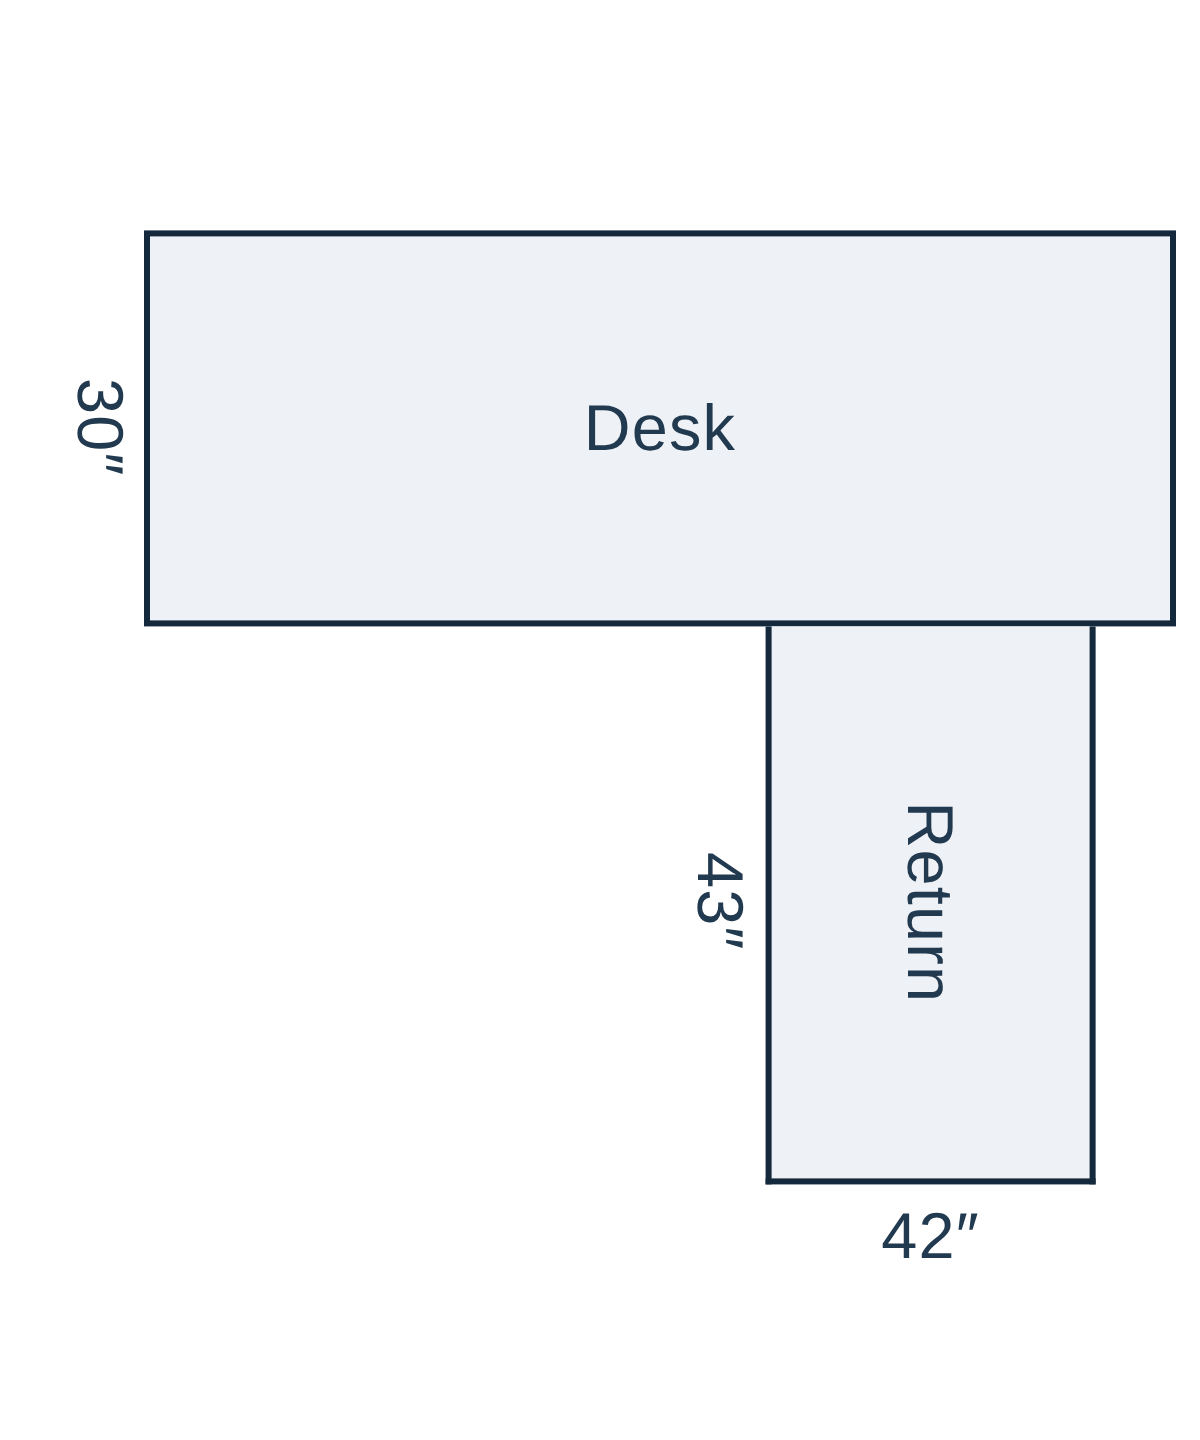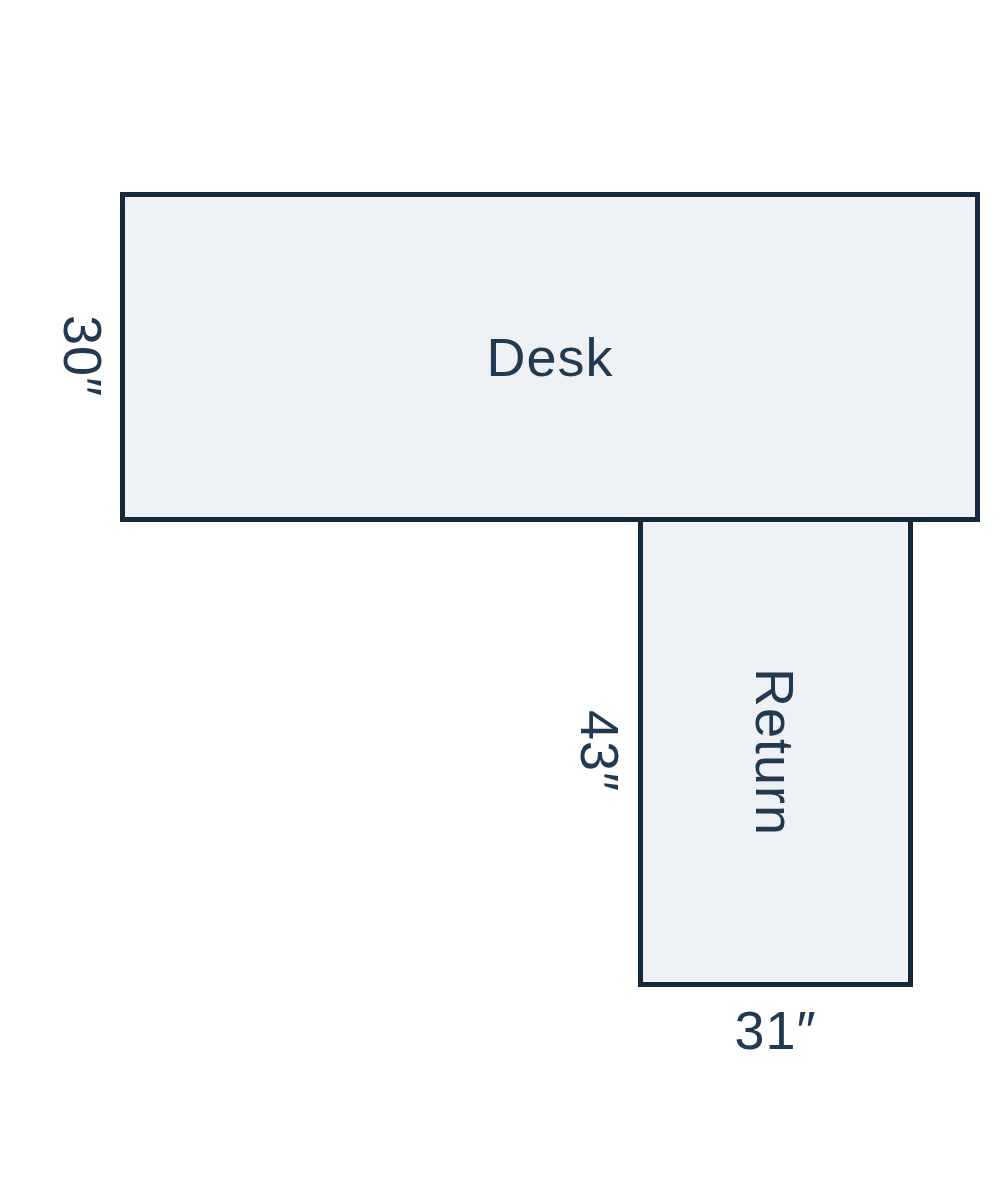--- a/index.html
+++ b/index.html
@@ -92,15 +92,15 @@
 
   <div class="shape return">
     <span class="label rotated-cw">Return</span>
   </div>
 
 
   <div class="dim vertical dim-desk-depth">30″</div>
 
   <div class="dim vertical dim-return-length">43″</div>
 
-  <div class="dim horizontal dim-return-width">31″</div>
+  <div class="dim horizontal dim-return-width">42″</div>
 
 </div>
 
 </body></html>

